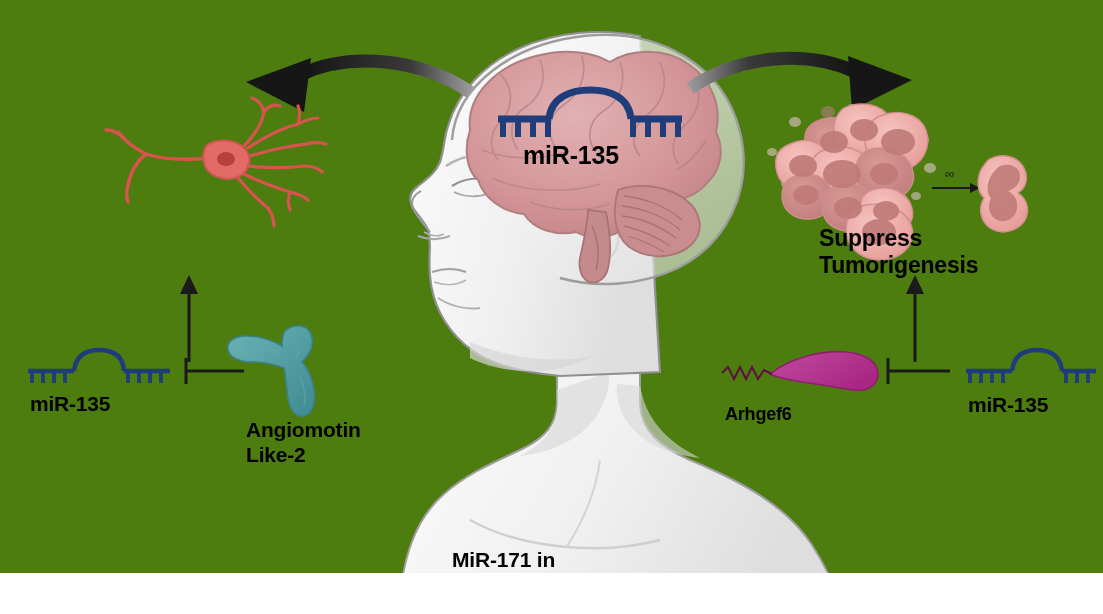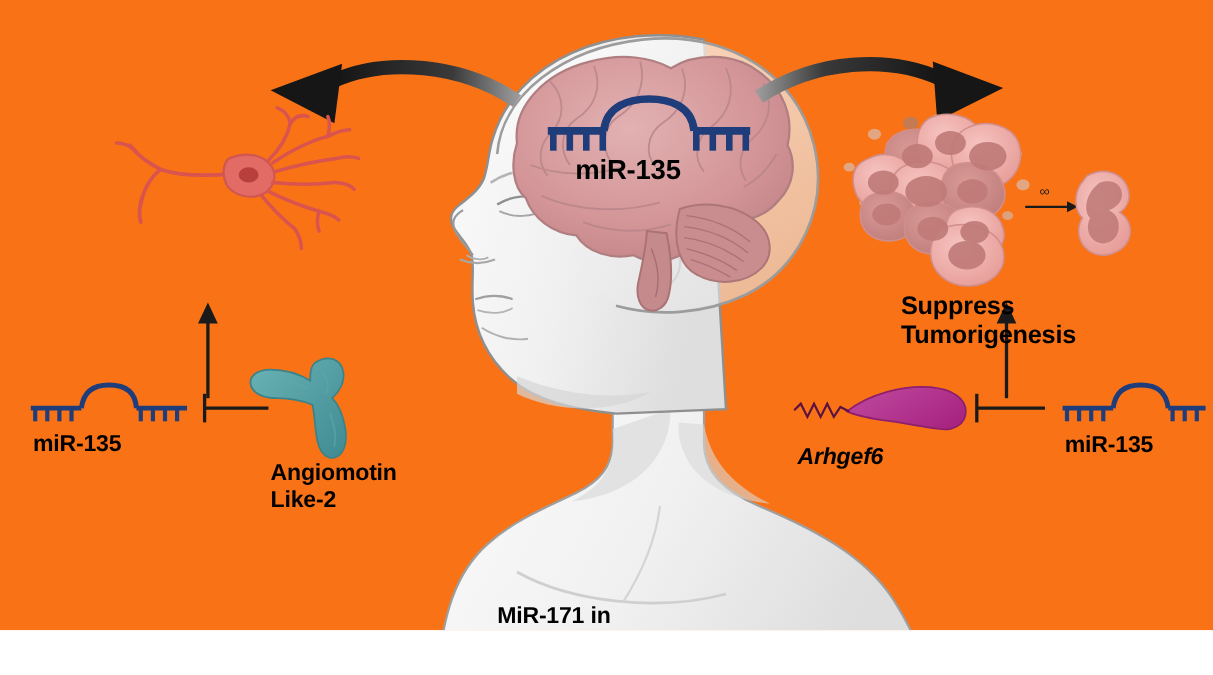--- a/index.html
+++ b/index.html
@@ -8,21 +8,21 @@
     padding: 0;
     background: #ffffff;
   }
   body {
     font-family: "Liberation Sans", sans-serif;
   }
   #figure {
     position: relative;
     width: 1103px;
     height: 573px;
-    background: #f97316;
+    background: #4d7c0f;
     overflow: hidden;
   }
   .layer {
     position: absolute;
     top: 0;
     left: 0;
     width: 1103px;
     height: 614px;
   }
   .label {
@@ -43,38 +43,36 @@
     left: 104px;
     top: 218px;
     font-size: 23px;
     text-align: left;
   }
   .label-suppress-tumor {
     left: 819px;
     top: 225px;
     font-size: 23px;
     text-align: left;
-    margin-top: 39px;
   }
   .label-mir-left {
     left: 30px;
     top: 392px;
     font-size: 21px;
   }
   .label-amotl2 {
     left: 246px;
     top: 418px;
     font-size: 21px;
     text-align: left;
   }
   .label-arhgef6 {
     left: 725px;
     top: 404px;
-    font-size: 21px;
-    font-style: italic;
+    font-size: 18px;
   }
   .label-mir-right {
     left: 968px;
     top: 393px;
     font-size: 21px;
   }
   .label-caption {
     left: 452px;
     top: 548px;
     font-size: 21px;

